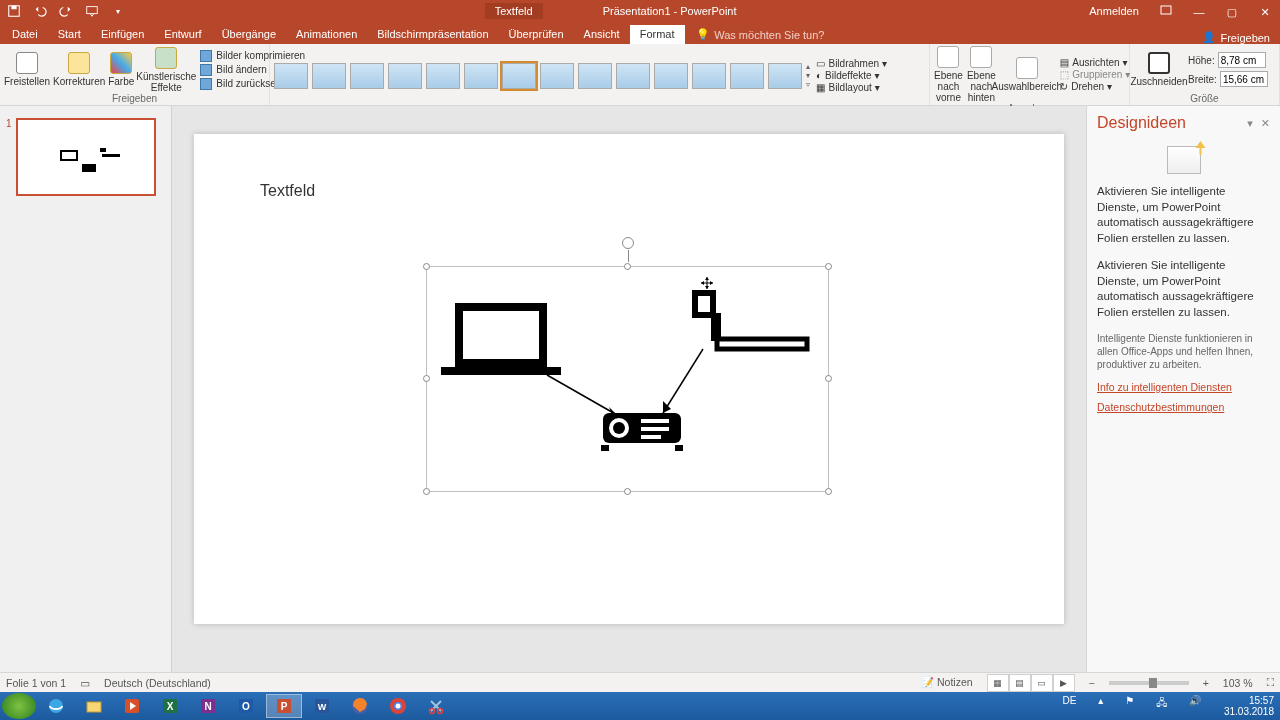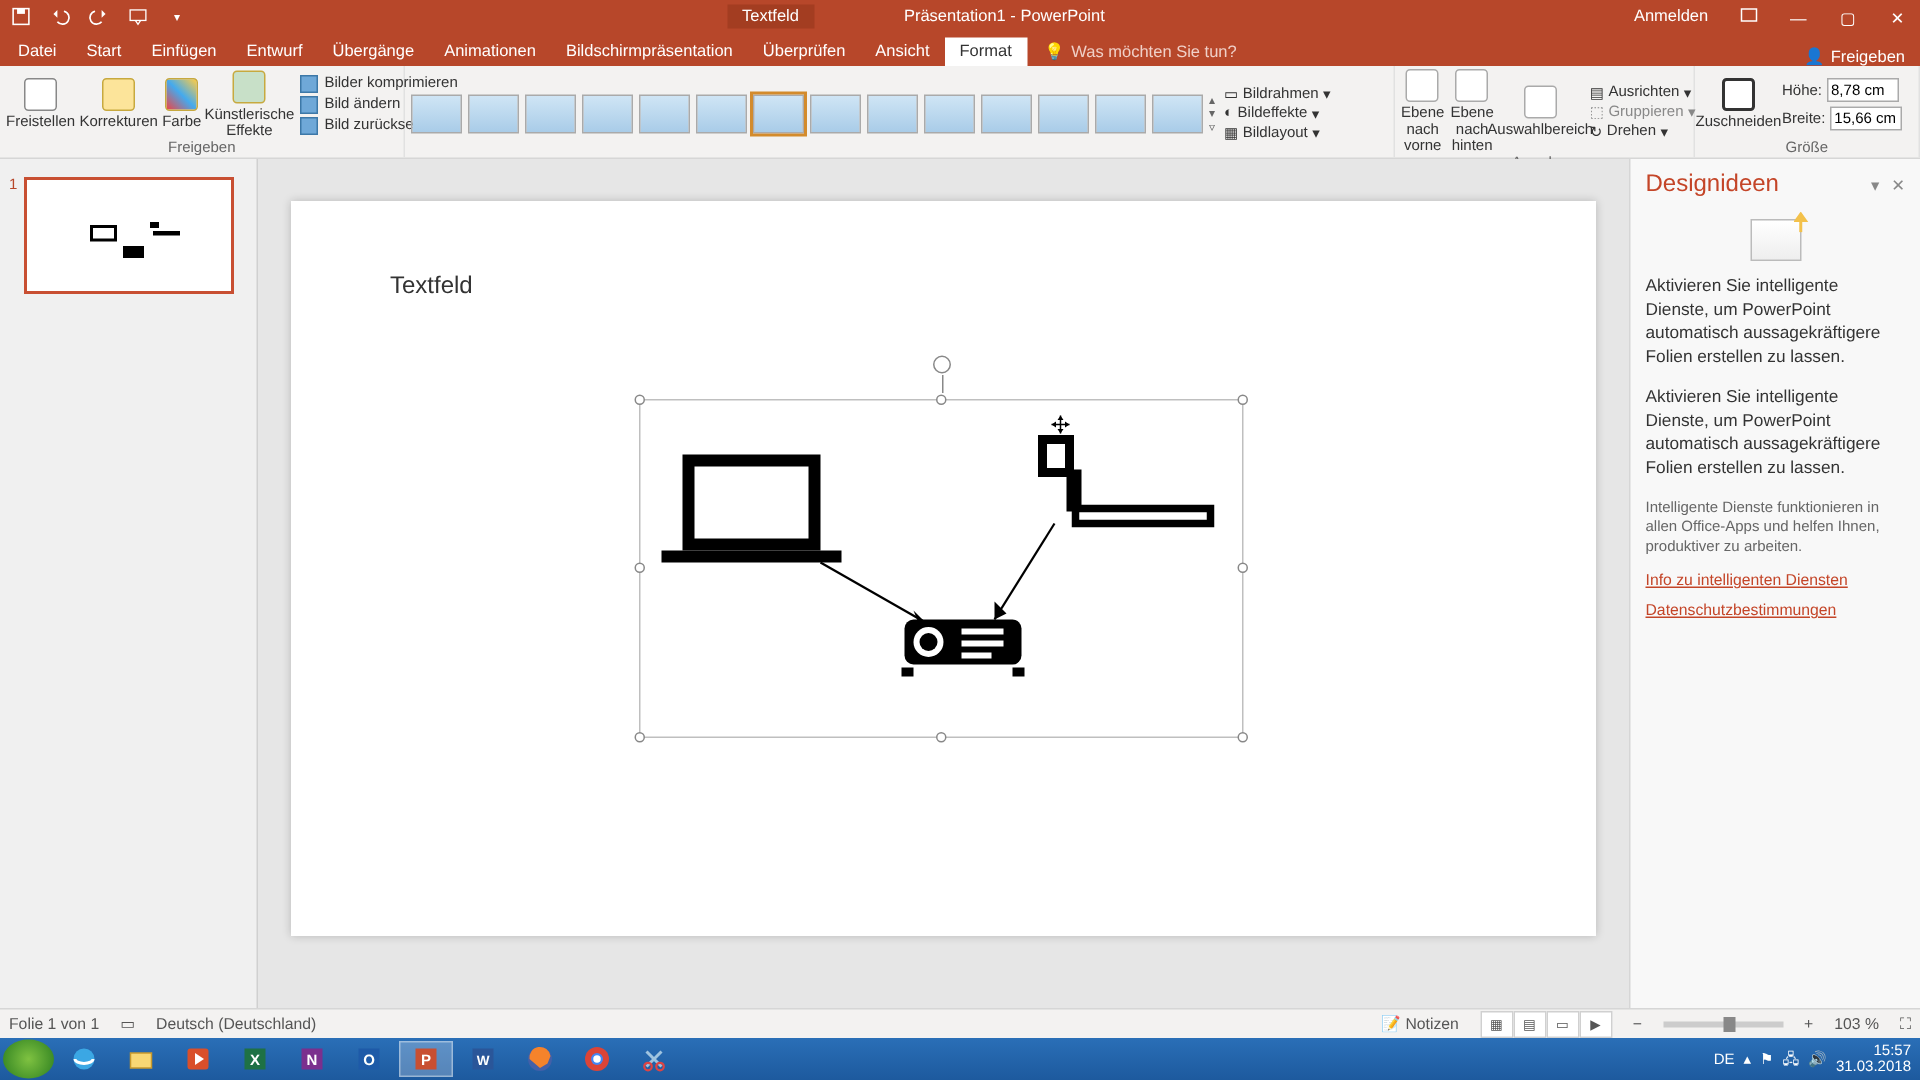--- a/index.html
+++ b/index.html
@@ -82,21 +82,21 @@
 .status .viewbtns { display: flex; gap: 0; }
 .status .viewbtns span { width: 22px; height: 18px; border: 1px solid #d0d0d0; display: inline-flex; align-items: center; justify-content: center; font-size: 9px; background:#fff;}
 .status .zoomslider { width: 80px; height: 4px; background: #ccc; position: relative; }
 .status .zoomslider::after { content:""; position:absolute; left:50%; top:-3px; width:8px; height:10px; background:#888;}
 
 
 .taskbar { height: 28px; background: linear-gradient(#2a6fb7,#1d5a9e); display: flex; align-items: center; padding: 0 2px; gap: 2px; }
 .taskbar .start { width: 34px; height: 26px; border-radius: 50%; background: radial-gradient(circle,#7fc241,#2b7e1f); display:inline-block;}
 .taskbar .tb { width: 36px; height: 24px; display: inline-flex; align-items: center; justify-content: center; }
 .taskbar .tb.active { background: rgba(255,255,255,.25); border:1px solid rgba(255,255,255,.4);}
-.taskbar .tray { margin-left: auto; display: flex; align-items: center; gap: 6px; color: #fff; font-size: 10px; padding-right: 4px; }
+.taskbar .tray { margin-left: auto; display: flex; align-items: flex-start; gap: 22px; color: #fff; font-size: 10px; padding-right: 4px; }
 .taskbar .tray .col { display: flex; flex-direction: column; align-items: flex-end; line-height: 1.1; }
 
 svg.ico12 { width:14px; height:14px; }
 </style>
 </head>
 <body>
 
 <div class="titlebar">
   <div class="qat">
     <span>

